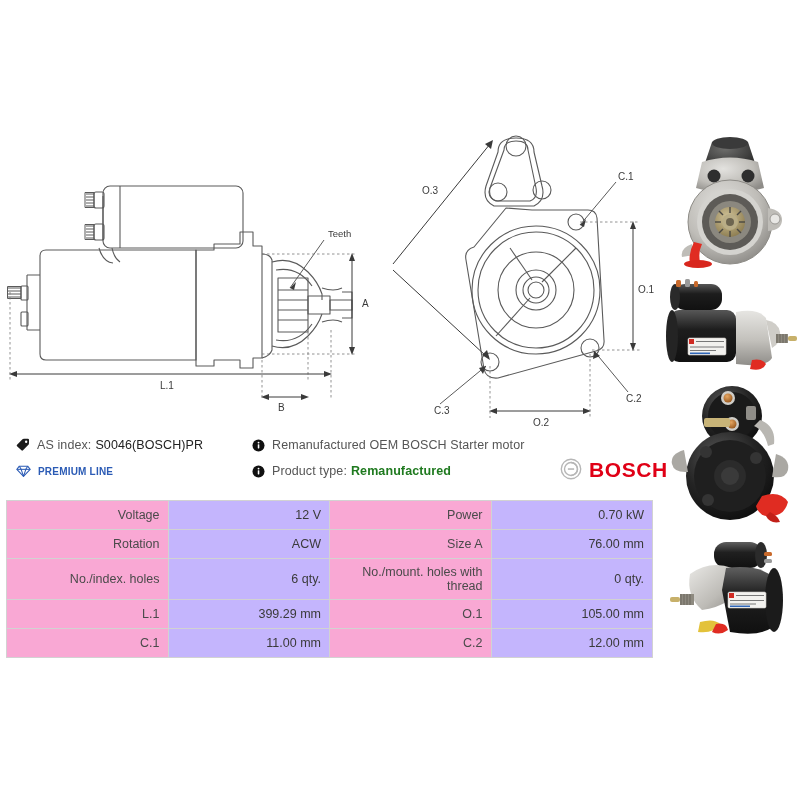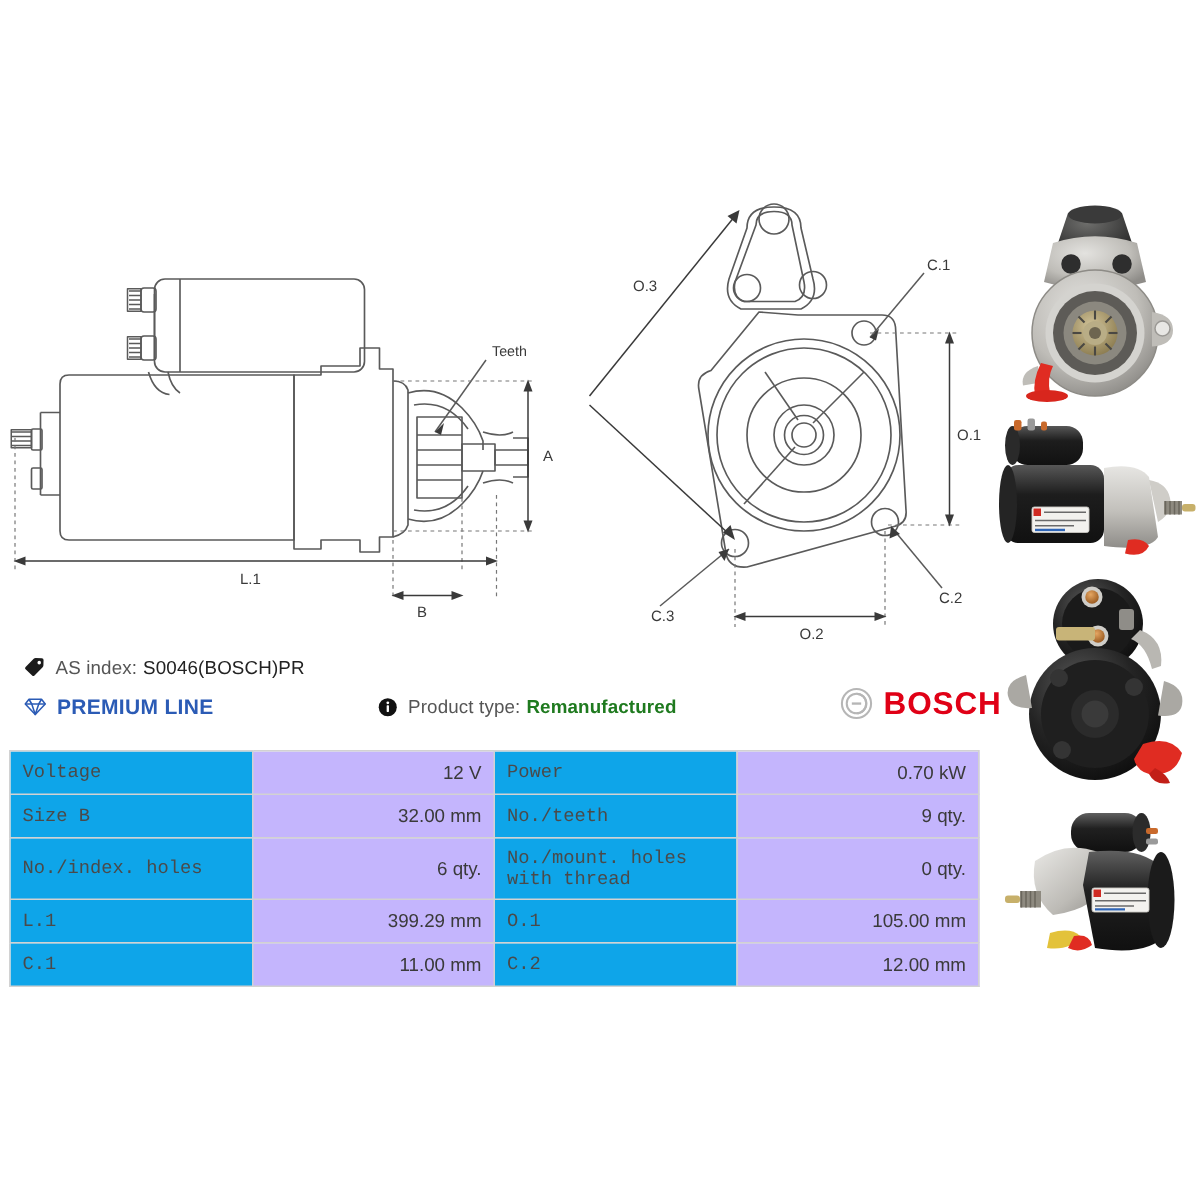--- a/index.html
+++ b/index.html
@@ -86,21 +86,21 @@
     font-size: 12.5px;
     color: #555555;
     white-space: nowrap;
     letter-spacing: .1px;
   }
   .txt.b { font-weight: normal; color: #222222; }
   .txt.green { font-weight: bold; color: #1f7a1f; }
   .txt.premium {
     font-weight: bold;
     color: #2b5bb5;
-    font-size: 14px;
+    font-size: 10px;
     letter-spacing: .2px;
   }
 
   
   .brand-lockup {
     display: flex;
     align-items: center;
     position: absolute;
     left: 560px;
     top: 22px;
@@ -126,25 +126,24 @@
     table-layout: fixed;
   }
   #spec-table td {
     border: 1px solid #d2d2d2;
     font-size: 12.5px;
     padding: 6px 8px;
     height: 16px;
     vertical-align: middle;
   }
   td.k {
-    background: #0ea5e9;
+    background: #f9a8d4;
     color: #4a4a4a;
-    text-align: left;
+    text-align: right;
     width: 25%;
-    font-family: Liberation Mono, monospace;
   }
   td.v {
     background: #c4b5fd;
     color: #3a3a3a;
     text-align: right;
     width: 25%;
   }
 </style>
 </head>
 <body>
@@ -527,20 +526,30 @@
       <span class="ic">
         <svg width="14" height="14" viewBox="0 0 16 16" xmlns="http://www.w3.org/2000/svg">
           <path d="M1.2 7.6 L7.4 1.4 q.6-.6 1.5-.6 L13.6 .9 q1.3 0 1.3 1.3 L14.8 6.3 q0 .9-.6 1.5 L8 14 q-.9.9-1.8 0 L1.2 9.4 q-.9-.9 0-1.8 Z" fill="#1b1b1b"></path>
           <circle cx="11.6" cy="4.3" r="1.35" fill="#ffffff"></circle>
         </svg>
       </span>
       <span class="txt">AS index:</span>
       <span class="txt b" style="margin-left:4px;">S0046(BOSCH)PR</span>
     </div>
 
+    <div class="info-cell cell-b">
+      <span class="ic">
+        <svg width="13" height="13" viewBox="0 0 16 16" xmlns="http://www.w3.org/2000/svg">
+          <circle cx="8" cy="8" r="7.4" fill="#111111"></circle>
+          <rect x="7.1" y="6.4" width="1.9" height="5.4" rx=".6" fill="#ffffff"></rect>
+          <circle cx="8.05" cy="4.4" r="1.15" fill="#ffffff"></circle>
+        </svg>
+      </span>
+      <span class="txt">Remanufactured OEM BOSCH Starter motor</span>
+    </div>
 
   </div>
 
   <div class="info-row row2">
 
     <div class="info-cell cell-a">
       <span class="ic">
         <svg width="15" height="14" viewBox="0 0 18 16" xmlns="http://www.w3.org/2000/svg">
           <g fill="none" stroke="#2b5bb5" stroke-width="1.25" stroke-linejoin="round">
             <path d="M4 2.2 L14 2.2 L17 6 L9 14.4 L1 6 Z"></path>
@@ -580,24 +589,24 @@
 
 <table id="spec-table">
   <tbody>
     <tr>
       <td class="k">Voltage</td>
       <td class="v">12 V</td>
       <td class="k">Power</td>
       <td class="v">0.70 kW</td>
     </tr>
     <tr>
-      <td class="k">Size B</td>
-      <td class="v">32.00 mm</td>
-      <td class="k">No./teeth</td>
-      <td class="v">9 qty.</td>
+      <td class="k">Rotation</td>
+      <td class="v">ACW</td>
+      <td class="k">Size A</td>
+      <td class="v">76.00 mm</td>
     </tr>
     <tr>
       <td class="k">No./index. holes</td>
       <td class="v">6 qty.</td>
       <td class="k">No./mount. holes with thread</td>
       <td class="v">0 qty.</td>
     </tr>
     <tr>
       <td class="k">L.1</td>
       <td class="v">399.29 mm</td>

